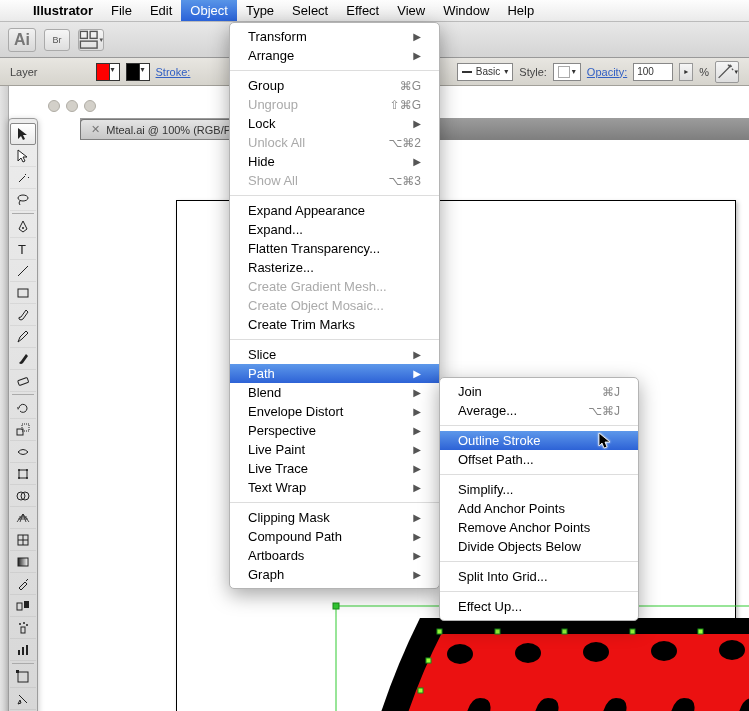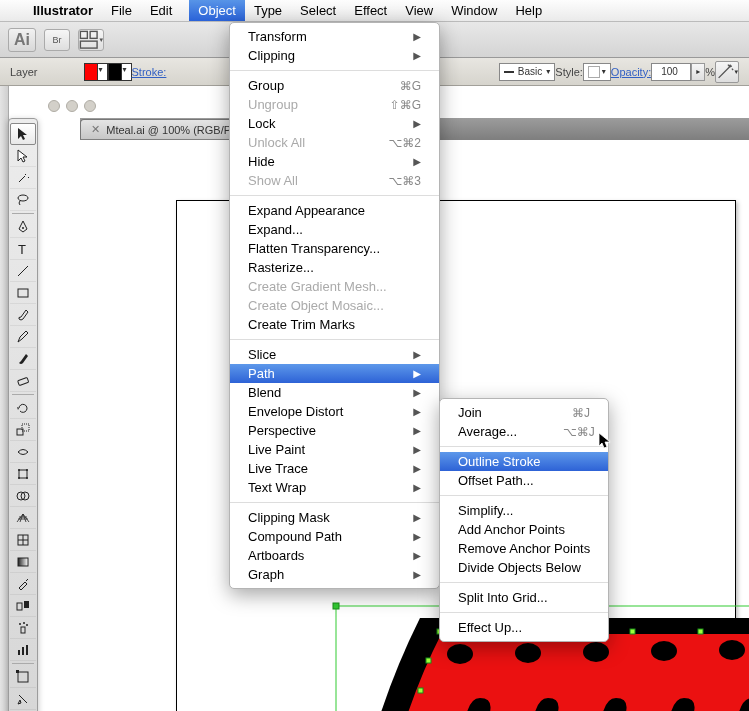--- a/index.html
+++ b/index.html
@@ -3,37 +3,37 @@
 <meta charset="utf-8">
 <style>
 * { margin: 0; padding: 0; box-sizing: border-box; font-family: "Lucida Grande", "Helvetica Neue", Arial, sans-serif; }
 body { background: #fff; width: 749px; height: 711px; overflow: hidden; position: relative; }
 
 
 .menubar { height: 22px; background: linear-gradient(#fdfdfd,#eaeaea); border-bottom: 1px solid #bbb; display: flex; align-items: flex-end; font-size: 13px; padding-left: 10px; }
 .menubar .apple { font-size: 15px; margin-right: 14px; }
 .menubar .item { padding: 0 9px; height: 22px; display: flex; align-items: center; }
 .menubar .item.appname { font-weight: bold; }
-.menubar .item.selected { background: linear-gradient(#5a97e8,#2a62d8); color: #fff; margin-left: 8px; }
+.menubar .item.selected { background: linear-gradient(#5a97e8,#2a62d8); color: #fff; }
 
 
 .optbar { height: 36px; background: linear-gradient(#e8e8e8,#d4d4d4); border-bottom: 1px solid #999; display: flex; align-items: center; font-size: 11px; padding: 0 8px; gap: 8px; }
 .ai-logo { width: 28px; height: 24px; background: linear-gradient(#f2f2f2,#d8d8d8); border: 1px solid #aaa; border-radius: 3px; display: flex; align-items: center; justify-content: center; color: #777; font-weight: bold; font-size: 16px; }
 .br-box, .grid-box { width: 26px; height: 22px; background: linear-gradient(#f6f6f6,#dedede); border: 1px solid #aaa; border-radius: 3px; display: flex; align-items: center; justify-content: center; font-size: 9px; color: #555; }
 
-.ctrlbar { height: 28px; background: linear-gradient(#e8e6e1,#d6d4cd); border-bottom: 1px solid #a2a09a; display: flex; align-items: center; font-size: 11px; padding: 0 10px; color: #333; }
+.ctrlbar { height: 28px; background: linear-gradient(#e8e6e1,#d6d4cd); border-bottom: 1px solid #a2a09a; display: flex; align-items: center; font-size: 11px; padding: 0 10px; gap: 6px; color: #333; }
 .ctrlbar .label { color: #444; }
 .swatch { width: 24px; height: 18px; border: 1px solid #333; display: inline-block; }
 .swatch.fill { background: #f00; }
 .swatch.stroke { background: #000; }
 .swatch .dd { float: right; width: 10px; height: 16px; background: #fff; border-left: 1px solid #333; position: relative; }
 .swatch .dd::after { content: "▾"; font-size: 8px; position: absolute; left: 1px; top: 1px; }
 .link { color: #3260c4; text-decoration: underline; }
 .selbox { background: #fff; border: 1px solid #888; height: 18px; padding: 0 4px; display: flex; align-items: center; min-width: 56px; font-size: 10px; }
-.numbox { background: #fff; border: 1px solid #888; height: 18px; width: 40px; display: flex; align-items: center; padding: 0 9px; font-size: 10px; }
+.numbox { background: #fff; border: 1px solid #888; height: 18px; width: 40px; display: flex; align-items: center; padding: 0 3px; font-size: 10px; }
 .arrow-chip { width: 14px; height: 18px; background: linear-gradient(#f6f6f6,#dedede); border: 1px solid #999; display: flex; align-items: center; justify-content: center; font-size: 8px; }
 .iconbtn { width: 24px; height: 22px; background: linear-gradient(#f6f6f6,#dedede); border: 1px solid #999; border-radius: 2px; display: flex; align-items: center; justify-content: center; font-size: 11px; }
 
 
 .leftgutter { position: absolute; left: 0; top: 86px; bottom: 0; width: 9px; background: linear-gradient(90deg,#e4e4e4,#cfcfcf); border-right: 1px solid #aaa; }
 
 
 .toolbox { position: absolute; left: 8px; top: 118px; width: 30px; background: linear-gradient(#ececec,#d6d6d6); border: 1px solid #9c9c9c; border-radius: 4px; box-shadow: 0 2px 6px rgba(0,0,0,.25); padding: 4px 0; display: flex; flex-direction: column; align-items: center; gap: 0; }
 .toolbox .tool { width: 26px; height: 22px; display: flex; align-items: center; justify-content: center; font-size: 13px; color: #333; border-bottom: 1px solid rgba(0,0,0,.06); position: relative; }
 .toolbox .tool.sel { background: linear-gradient(#fff,#e8e8e8); border: 1px solid #888; border-radius: 2px; }
@@ -356,21 +356,21 @@
     </div>
   <div class="tool"></div>
 </div>
 
 <div class="menu" style="left:229px; top:22px; width:211px;">
   <div class="mi">
       <span>Transform</span>
       <span class="sub">▶</span>
     </div>
   <div class="mi">
-      <span>Clipping</span>
+      <span>Arrange</span>
       <span class="sub">▶</span>
     </div>
   <div class="msep"></div>
   <div class="mi">
       <span>Group</span>
       <span class="shortcut">⌘G</span>
     </div>
   <div class="mi disabled">
       <span>Ungroup</span>
       <span class="shortcut">⇧⌘G</span>
@@ -458,21 +458,21 @@
   <div class="mi">
       <span>Artboards</span>
       <span class="sub">▶</span>
     </div>
   <div class="mi">
       <span>Graph</span>
       <span class="sub">▶</span>
     </div>
 </div>
 
-<div class="menu" style="left:439px; top:398px; width:170px;">
+<div class="menu" style="left:439px; top:377px; width:200px;">
   <div class="mi">
       <span>Join</span>
       <span class="shortcut">⌘J</span>
     </div>
   <div class="mi">
       <span>Average...</span>
       <span class="shortcut">⌥⌘J</span>
     </div>
   <div class="msep"></div>
   <div class="mi hl">

